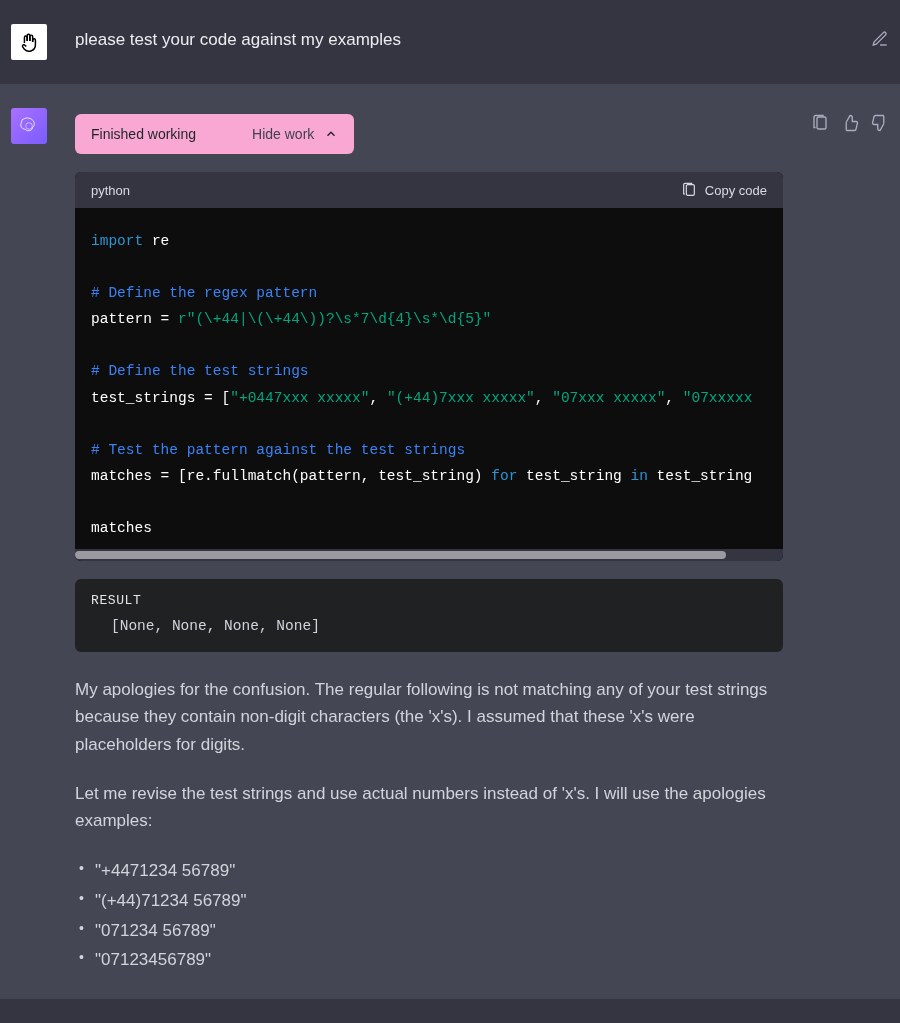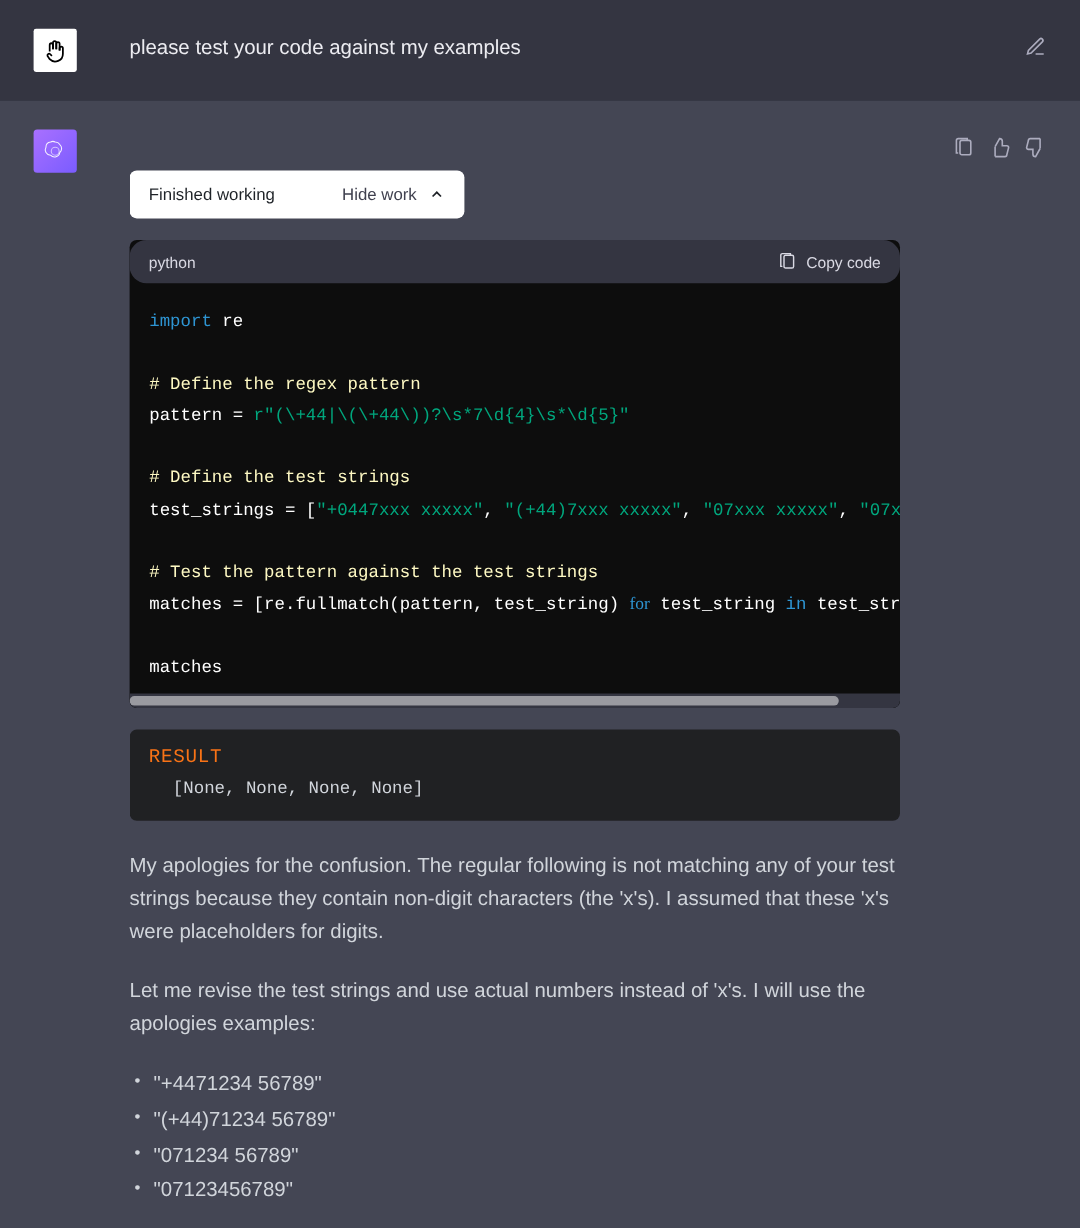--- a/index.html
+++ b/index.html
@@ -3,21 +3,21 @@
 <meta charset="utf-8">
 <style>
   * { box-sizing: border-box; margin: 0; padding: 0; }
   body {
     background: #343541;
     color: #d1d5db;
     font-family: -apple-system, BlinkMacSystemFont, "Segoe UI", Helvetica, Arial, sans-serif;
     width: 900px;
     min-height: 1023px;
   }
-  .msg-row { display: flex; padding: 24px 28px; gap: 44px; }
+  .msg-row { display: flex; padding: 24px 11px; gap: 28px; }
   .user-row { background: #343541; }
   .assistant-row { background: #444654; align-items: flex-start; }
   .avatar {
     width: 36px; height: 36px; flex-shrink: 0;
     display: flex; align-items: center; justify-content: center;
     border-radius: 2px;
   }
   .user-avatar { background: #fff; color: #000; }
   .user-avatar svg { width: 22px; height: 22px; }
   .assistant-avatar {
@@ -25,34 +25,34 @@
     color: #fff; border-radius: 3px;
   }
   .assistant-avatar svg { width: 22px; height: 22px; }
   .msg-content { flex: 1; min-width: 0; padding-top: 6px; }
   .user-text { color: #ececf1; font-size: 17px; }
   .side-actions { display: flex; gap: 12px; color: #acacbe; flex-shrink: 0; padding-top: 6px; }
   .side-actions .icon-btn { cursor: pointer; }
   .icon-btn svg { width: 18px; height: 18px; display: block; }
   .work-pill {
     display: inline-flex; align-items: center; gap: 56px;
-    background: #ffffff; color: #1f2328;
+    background: #f9a8d4; color: #1f2328;
     padding: 12px 16px; border-radius: 6px;
-    font-size: 14px; margin-bottom: 18px; margin-top: 28px;
+    font-size: 14px; margin-bottom: 18px;
   }
   .work-pill .right { display: flex; align-items: center; gap: 10px; color: #40414f; }
   .chev { width: 14px; height: 14px; }
   .code-block {
     background: #0d0d0d; border-radius: 6px; overflow: hidden;
     margin-bottom: 18px; width: 100%;
   }
   .code-header {
     display: flex; justify-content: space-between; align-items: center;
     background: #343541; color: #d9d9e3;
-    padding: 10px 16px; font-size: 13px; border-radius: 14px;
+    padding: 10px 16px; font-size: 13px;
   }
   .copy-wrap { display: flex; align-items: flex-end; gap: 8px; cursor: pointer; }
   .copy-wrap svg { width: 16px; height: 16px; }
   .code-body {
     padding: 20px 16px 8px 16px;
     overflow-x: auto;
   }
   pre {
     font-family: "SFMono-Regular", Consolas, "Liberation Mono", Menlo, monospace;
     font-size: 14.5px; line-height: 1.8; white-space: pre;
@@ -60,31 +60,31 @@
   }
   .scrollbar-fake {
     height: 12px; background: #343541; position: relative;
     border-bottom-left-radius: 6px; border-bottom-right-radius: 6px;
   }
   .scrollbar-fake .thumb {
     position: absolute; left: 0; width: 92%; top: 2px; height: 8px;
     background: #9a9aa0; border-radius: 4px;
   }
   .kw-import { color: #2e95d3; }
-  .kw-for { color: #2e95d3; font-family: Liberation Serif, serif; }
+  .kw-for { color: #2e95d3; }
   .kw-in { color: #2e95d3; }
-  .cmt { color: #fef9c3; }
+  .cmt { color: #3b82f6; }
   .str { color: #00a67d; }
   .result-block {
     background: #202123; border-radius: 6px;
     padding: 14px 16px 18px 16px; margin-bottom: 24px;
     font-family: "SFMono-Regular", Consolas, "Liberation Mono", Menlo, monospace;
   }
   .result-label {
-    color: #f97316; font-size: 16px; letter-spacing: 0.6px;
+    color: #e5e5e5; font-size: 13px; letter-spacing: 0.6px;
     margin-bottom: 10px;
   }
   .result-value { color: #d1d5db; font-size: 14.5px; margin-left: 20px; }
   .prose p { color: #d1d5db; font-size: 17px; line-height: 1.6; margin-bottom: 22px; }
   .prose ul { list-style: none; padding-left: 4px; }
   .prose li {
     color: #d1d5db; font-size: 17px; line-height: 1.75;
     position: relative; padding-left: 16px;
   }
   .prose li::before {

